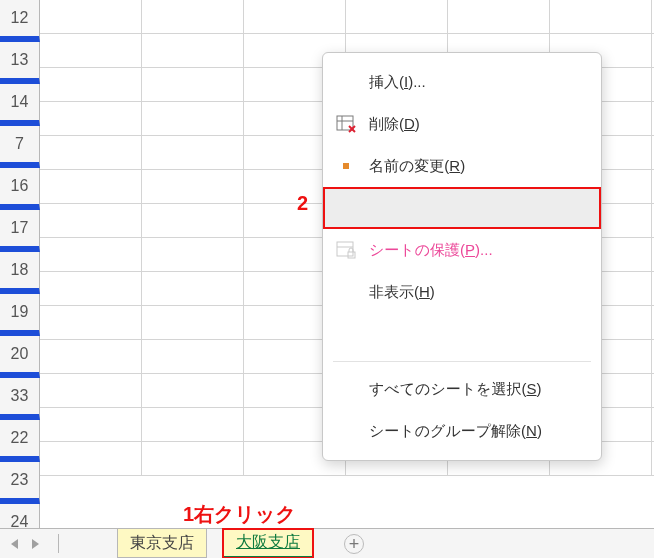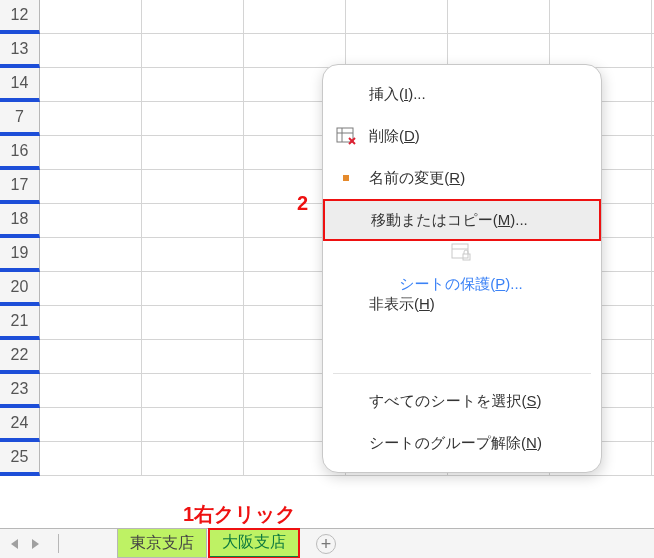--- a/index.html
+++ b/index.html
@@ -1,37 +1,37 @@
 <!DOCTYPE html>
 <html><head>
 <meta charset="utf-8">
 <style>
   * { box-sizing: border-box; margin: 0; padding: 0; }
   html, body { width: 654px; height: 558px; overflow: hidden; font-family: "Yu Gothic UI", "Meiryo", sans-serif; background: #fff; }
   .sheet-area { position: absolute; left: 0; top: 0; right: 0; bottom: 30px; background: #fff; }
   .row-headers { position: absolute; left: 0; top: 0; width: 40px; }
-  .row-header { height: 34px; border-right: 1px solid #b7b7b7; border-bottom: 4px solid #1d4ed8; background: #f5f5f5; color: #555; font-size: 16px; display: flex; align-items: center; justify-content: center; }
+  .row-header { height: 42px; border-right: 1px solid #b7b7b7; border-bottom: 6px solid #1d4ed8; background: #f5f5f5; color: #555; font-size: 16px; display: flex; align-items: center; justify-content: center; }
   .grid { position: absolute; left: 40px; top: 0; right: 0; bottom: 0; }
   .grid-row { height: 34px; border-bottom: 1px solid #d4d4d4; display: flex; }
   .grid-cell { width: 102px; height: 100%; border-right: 1px solid #d4d4d4; }
   .tab-strip { position: absolute; left: 0; bottom: 0; right: 0; height: 30px; background: #f5f5f5; border-top: 1px solid #b7b7b7; display: flex; align-items: stretch; }
   .tab-strip-scroll { width: 50px; display: flex; align-items: center; justify-content: center; gap: 14px; }
   .scroll-arrow { width: 0; height: 0; display: inline-block; }
   .scroll-left { border-top: 5px solid transparent; border-bottom: 5px solid transparent; border-right: 7px solid #a0a0a0; }
   .scroll-right { border-top: 5px solid transparent; border-bottom: 5px solid transparent; border-left: 7px solid #a0a0a0; }
   .tab-divider { width: 1px; background: #b7b7b7; margin: 5px 8px; }
-  .sheet-tab { padding: 0 12px; display: flex; align-items: center; font-size: 16px; color: #444; background: #bef264; border: 1px solid #b7b7b7; border-top: none; margin-right: 2px; position: relative; cursor: pointer; }
+  .sheet-tab { padding: 0 12px; display: flex; align-items: center; font-size: 16px; color: #444; background: #fef9c3; border: 1px solid #b7b7b7; border-top: none; margin-right: 16px; position: relative; cursor: pointer; }
   .sheet-tab.active { color: #0e7a3e; border-bottom: 2px solid #0e7a3e; }
-  .sheet-tab.highlight { outline: 2px solid #e11; outline-offset: -1px; }
+  .sheet-tab.highlight { outline: 2px solid #e11; outline-offset: -1px; text-decoration: underline; }
   .new-sheet { width: 30px; display: flex; align-items: center; justify-content: center; color: #777; font-size: 18px; margin-left: 10px; }
   .new-sheet-circle { width: 20px; height: 20px; border: 1px solid #bbb; border-radius: 50%; display: flex; align-items: center; justify-content: center; line-height: 1; }
   .annotation { position: absolute; color: #e11; font-weight: bold; font-size: 20px; pointer-events: none; }
-  .context-menu { position: absolute; left: 322px; top: 64px; width: 280px; background: #fff; border: 1px solid #c8c8c8; border-radius: 16px; box-shadow: 1px 4px 14px rgba(0,0,0,0.18); padding: 8px 0; font-size: 15px; color: #333; }
+  .context-menu { position: absolute; left: 322px; top: 52px; width: 280px; background: #fff; border: 1px solid #c8c8c8; border-radius: 6px; box-shadow: 1px 4px 14px rgba(0,0,0,0.18); padding: 8px 0; font-size: 15px; color: #333; }
   .menu-item { height: 42px; padding: 0 14px 0 12px; display: flex; align-items: center; gap: 12px; cursor: default; }
-  .menu-item.disabled { color: #3b82f6; flex-direction: column; }
+  .menu-item.disabled { color: #ec4899; }
   .menu-item.highlight { border: 2px solid #e11; background: #ededed; }
   .menu-icon { width: 22px; height: 22px; display: flex; align-items: center; justify-content: center; flex-shrink: 0; }
   .menu-label { flex: 1; white-space: nowrap; }
   .menu-label .mn { text-decoration: underline; }
   .menu-arrow { color: #666; }
   .menu-sep { height: 1px; background: #e2e2e2; margin: 6px 10px; }
 </style>
 </head>
 <body>
 
@@ -39,21 +39,21 @@
   <div class="row-headers">
     <div class="row-header">12</div>
     <div class="row-header">13</div>
     <div class="row-header">14</div>
     <div class="row-header">7</div>
     <div class="row-header">16</div>
     <div class="row-header">17</div>
     <div class="row-header">18</div>
     <div class="row-header">19</div>
     <div class="row-header">20</div>
-    <div class="row-header">21</div>
+    <div class="row-header">33</div>
     <div class="row-header">22</div>
     <div class="row-header">23</div>
     <div class="row-header">24</div>
     <div class="row-header">25</div>
   </div>
   <div class="grid">
     <div class="grid-row">
         <div class="grid-cell"></div>
         <div class="grid-cell"></div>
         <div class="grid-cell"></div>
@@ -205,21 +205,20 @@
   <div class="menu-item">
     <span class="menu-icon">
       <svg width="14" height="14" viewBox="0 0 14 14">
           <rect x="4" y="4" width="6" height="6" fill="#e58a2c"></rect>
         </svg>
     </span>
     <span class="menu-label"><span>名前の変更(</span><span class="mn">R</span><span>)</span></span>
   </div>
   <div class="menu-item highlight">
     <span class="menu-icon"></span>
-    <span class="menu-label"><span>移動またはコピー(</span><span class="mn">M</span><span>)...</span></span>
   </div>
   <div class="menu-item disabled">
     <span class="menu-icon">
       <svg width="20" height="18" viewBox="0 0 20 18">
           <rect x="1" y="1" width="16" height="14" fill="none" stroke="#c9c9c9"></rect>
           <line x1="1" y1="6" x2="17" y2="6" stroke="#c9c9c9"></line>
           <rect x="12" y="11" width="7" height="6" fill="none" stroke="#c9c9c9"></rect>
           <path d="M13 11 v-2 a2 2 0 0 1 4 0 v2" fill="none" stroke="#c9c9c9"></path>
         </svg>
     </span>

